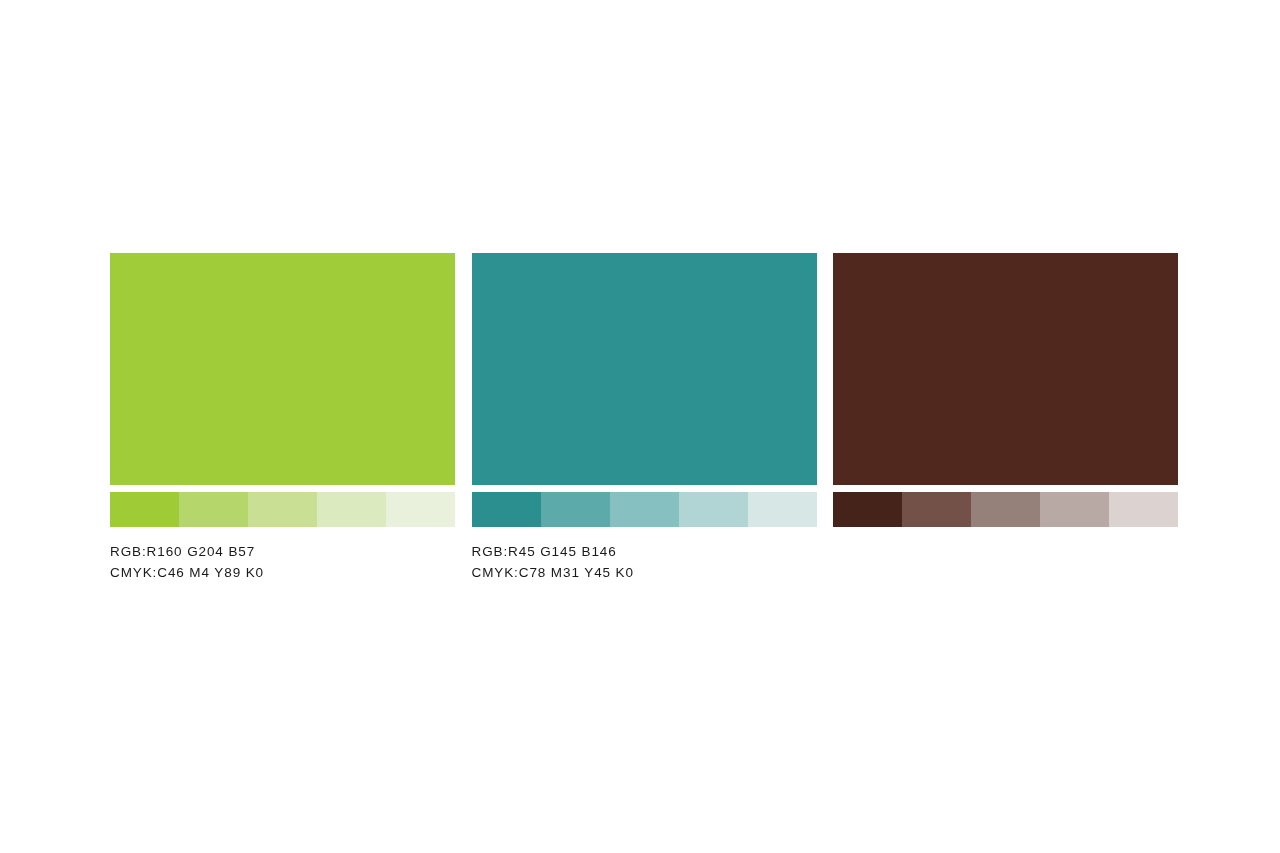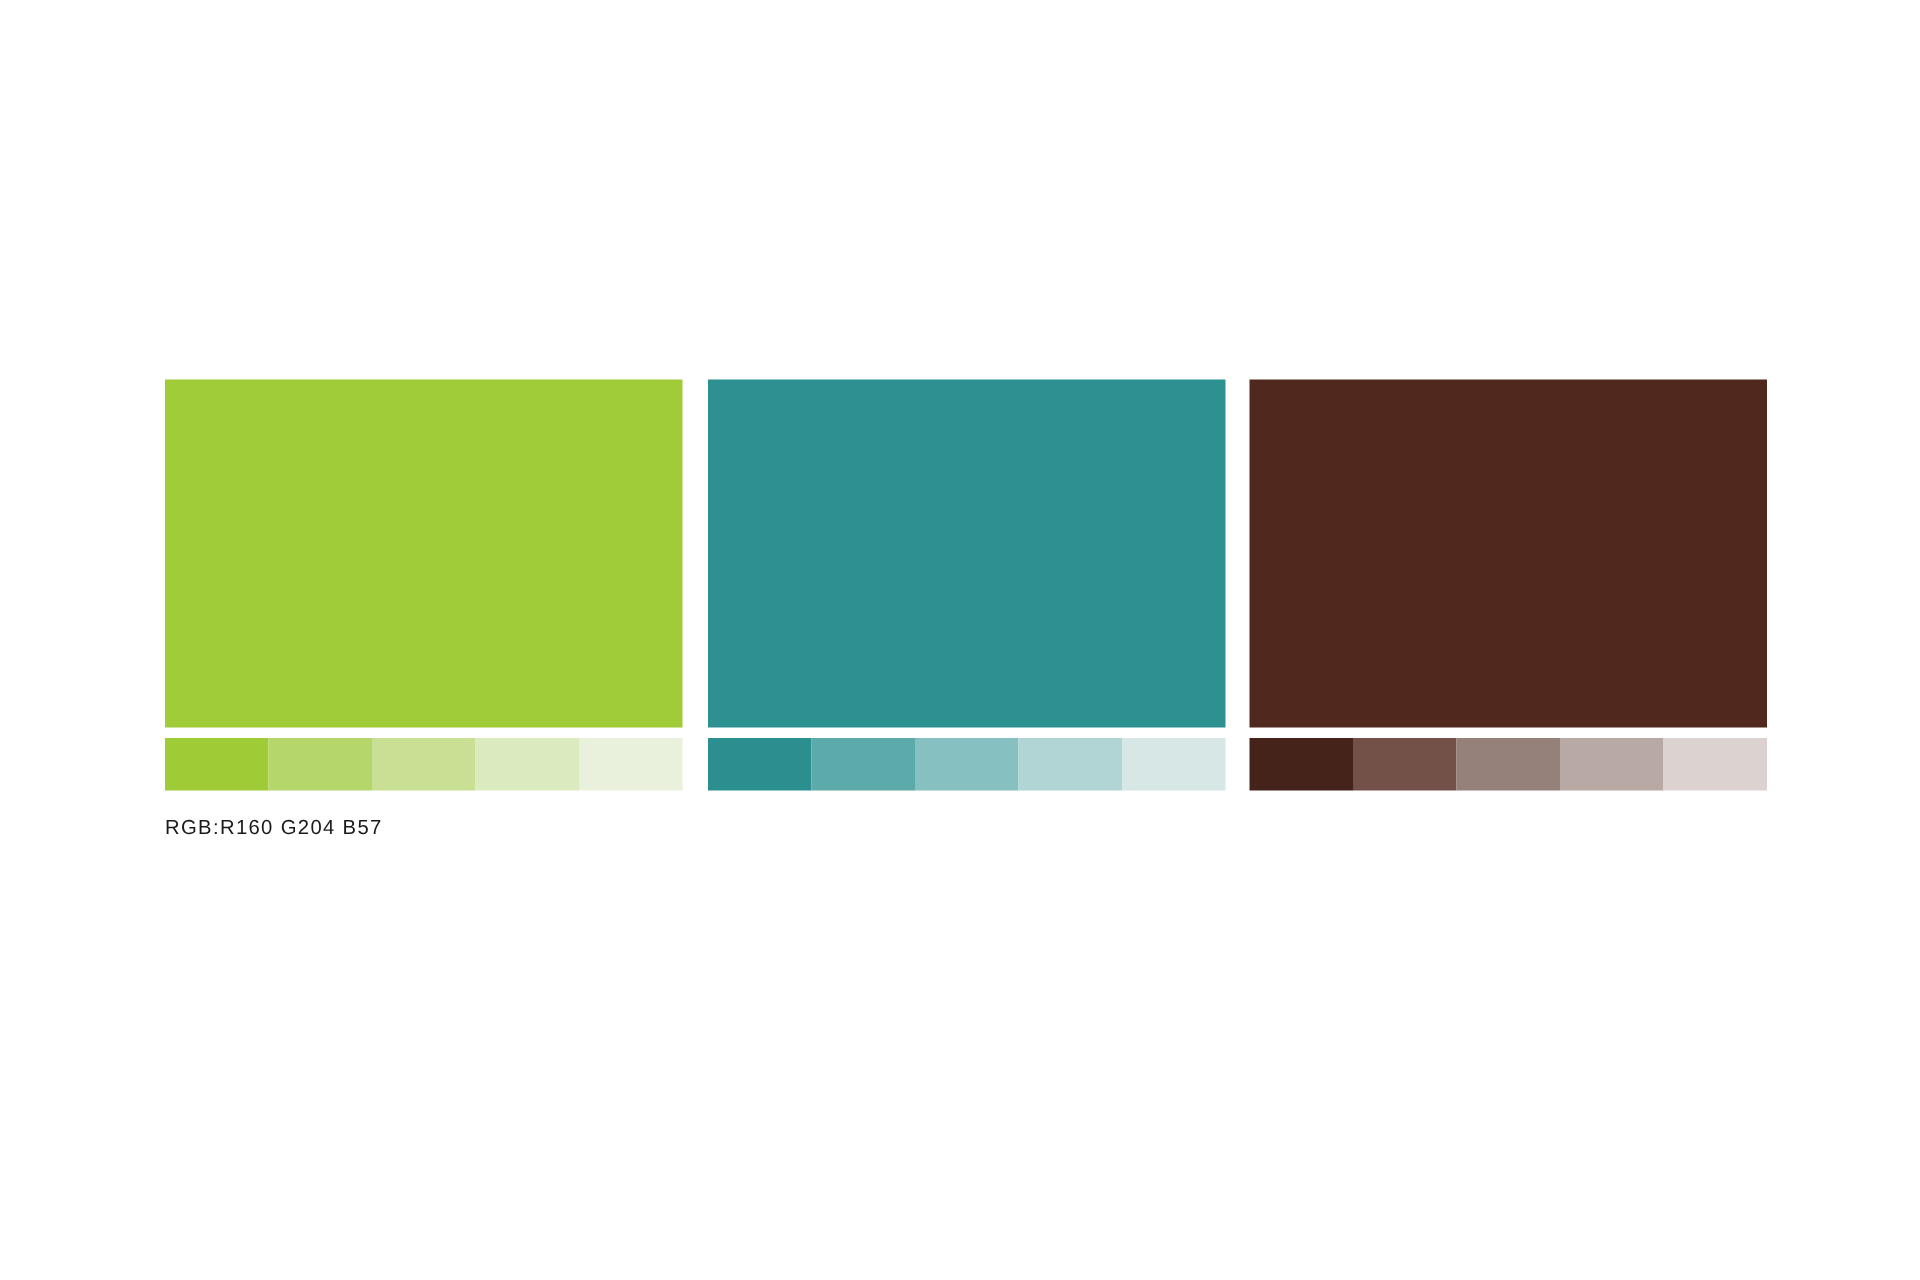--- a/index.html
+++ b/index.html
@@ -76,32 +76,35 @@
       <div class="main-chip" style="background-color: rgb(160, 204, 57);"></div>
       <div class="tint-strip">
         <div class="tint-band" style="background-color: rgb(159, 203, 54);"></div>
         <div class="tint-band" style="background-color: rgb(181, 214, 106);"></div>
         <div class="tint-band" style="background-color: rgb(201, 224, 148);"></div>
         <div class="tint-band" style="background-color: rgb(220, 234, 191);"></div>
         <div class="tint-band" style="background-color: rgb(233, 241, 220);"></div>
       </div>
       <div class="spec-block">
         <span class="spec-line">RGB:R160 G204 B57</span>
+        <span class="spec-line">CMYK:C46 M4 Y89 K0</span>
       </div>
     </div>
     <div class="swatch-column">
       <div class="main-chip" style="background-color: rgb(45, 145, 146);"></div>
       <div class="tint-strip">
         <div class="tint-band" style="background-color: rgb(43, 143, 144);"></div>
         <div class="tint-band" style="background-color: rgb(93, 170, 170);"></div>
         <div class="tint-band" style="background-color: rgb(134, 192, 192);"></div>
         <div class="tint-band" style="background-color: rgb(176, 213, 212);"></div>
         <div class="tint-band" style="background-color: rgb(214, 231, 230);"></div>
       </div>
       <div class="spec-block">
+        <span class="spec-line">RGB:R45 G145 B146</span>
+        <span class="spec-line">CMYK:C78 M31 Y45 K0</span>
       </div>
     </div>
     <div class="swatch-column">
       <div class="main-chip" style="background-color: rgb(81, 40, 29);"></div>
       <div class="tint-strip">
         <div class="tint-band" style="background-color: rgb(69, 35, 26);"></div>
         <div class="tint-band" style="background-color: rgb(115, 81, 72);"></div>
         <div class="tint-band" style="background-color: rgb(150, 128, 122);"></div>
         <div class="tint-band" style="background-color: rgb(185, 169, 164);"></div>
         <div class="tint-band" style="background-color: rgb(220, 211, 209);"></div>

